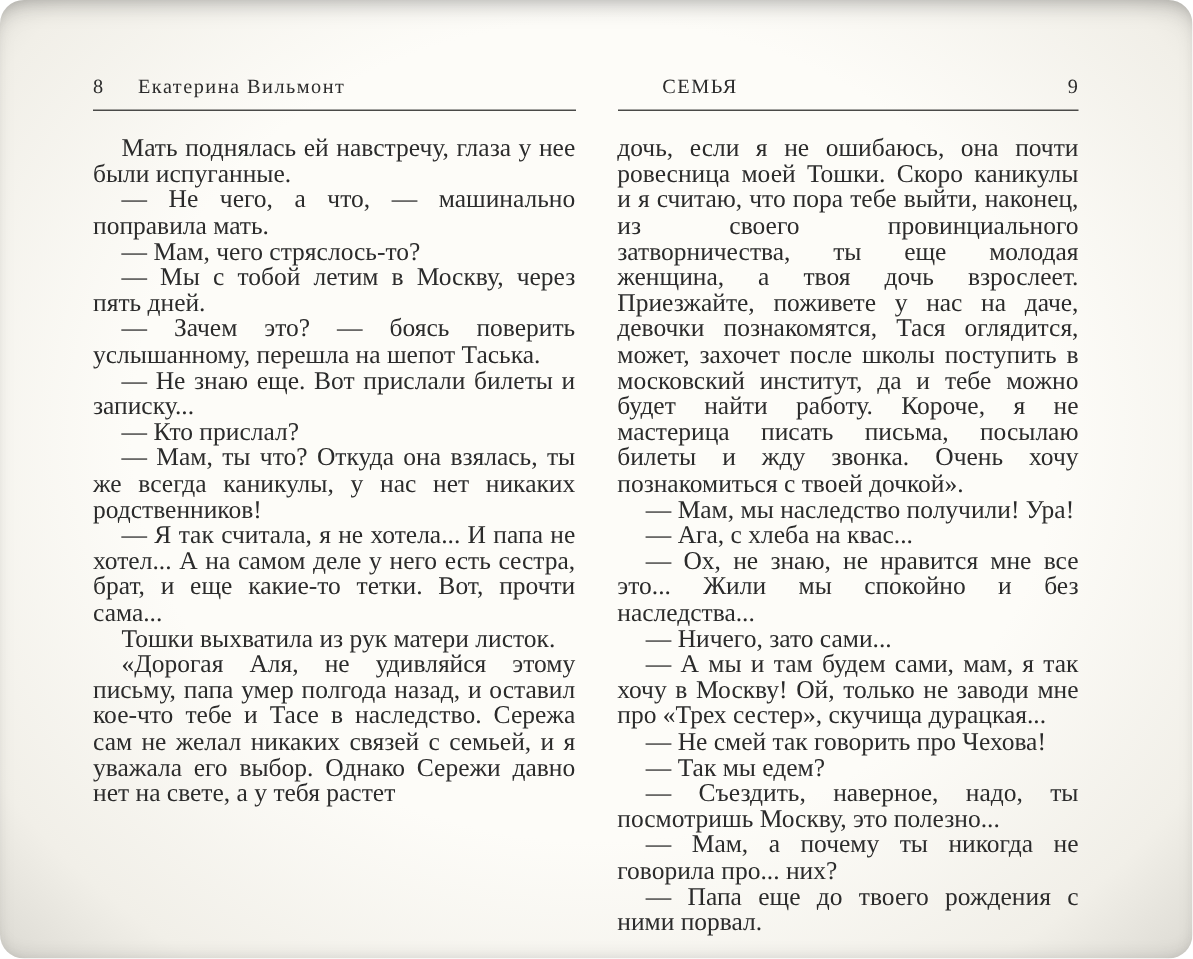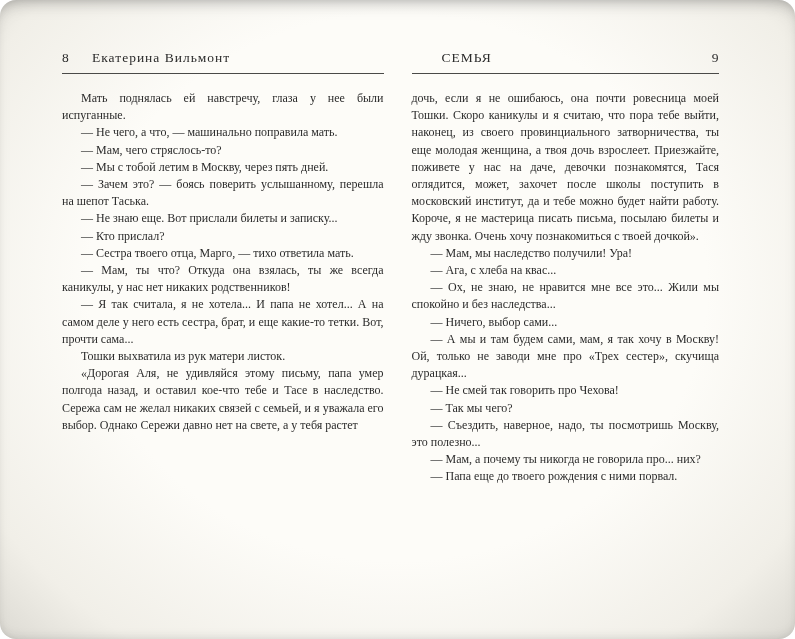--- a/index.html
+++ b/index.html
@@ -41,21 +41,21 @@
     padding-bottom: 7px;
     border-bottom: 1.4px solid #4a4a48;
     margin-bottom: 16px;
   }
   .page-header .num-left   { text-align: left; }
   .page-header .num-right  { text-align: right; }
   .page-header .run-title  { letter-spacing: 1px; }
 
   .page-body {
     text-align: justify;
-    font-size: 12px;
+    font-size: 17px;
     line-height: 17.2px;
     hyphens: auto;
   }
   .page-body p {
     margin: 0;
     text-indent: 19px;
   }
   .page-body p.no-indent { text-indent: 0; }
 </style>
 </head>
@@ -71,43 +71,42 @@
         <span class="num-right"></span>
       </div>
       <div class="page-body">
         <p>Мать поднялась ей навстречу, глаза у нее были испуганные.</p>
         <p>— Не чего, а что, — машинально поправила мать.</p>
         <p>— Мам, чего стряслось-то?</p>
         <p>— Мы с тобой летим в Москву, через пять дней.</p>
         <p>— Зачем это? — боясь поверить услышанному, перешла на шепот Таська.</p>
         <p>— Не знаю еще. Вот прислали билеты и записку...</p>
         <p>— Кто прислал?</p>
-        <p>— Сестра твоего отца, Марго, — тихо ответила мать.</p>
         <p>— Мам, ты что? Откуда она взялась, ты же всегда каникулы, у нас нет никаких родственников!</p>
         <p>— Я так считала, я не хотела... И папа не хотел... А на самом деле у него есть сестра, брат, и еще какие-то тетки. Вот, прочти сама...</p>
         <p>Тошки выхватила из рук матери листок.</p>
         <p>«Дорогая Аля, не удивляйся этому письму, папа умер полгода назад, и оставил кое-что тебе и Тасе в наследство. Сережа сам не желал никаких связей с семьей, и я уважала его выбор. Однако Сережи давно нет на свете, а у тебя растет</p>
       </div>
     </div>
 
     <div class="page right">
       <div class="page-header">
         <span class="num-left"></span>
         <span class="run-title">СЕМЬЯ</span>
         <span class="num-right">9</span>
       </div>
       <div class="page-body">
         <p class="no-indent">дочь, если я не ошибаюсь, она почти ровесница моей Тошки. Скоро каникулы и я считаю, что пора тебе выйти, наконец, из своего провинциального затворничества, ты еще молодая женщина, а твоя дочь взрослеет. Приезжайте, поживете у нас на даче, девочки познакомятся, Тася оглядится, может, захочет после школы поступить в московский институт, да и тебе можно будет найти работу. Короче, я не мастерица писать письма, посылаю билеты и жду звонка. Очень хочу познакомиться с твоей дочкой».</p>
         <p>— Мам, мы наследство получили! Ура!</p>
         <p>— Ага, с хлеба на квас...</p>
         <p>— Ох, не знаю, не нравится мне все это... Жили мы спокойно и без наследства...</p>
-        <p>— Ничего, выбор сами...</p>
+        <p>— Ничего, зато сами...</p>
         <p>— А мы и там будем сами, мам, я так хочу в Москву! Ой, только не заводи мне про «Трех сестер», скучища дурацкая...</p>
         <p>— Не смей так говорить про Чехова!</p>
-        <p>— Так мы чего?</p>
+        <p>— Так мы едем?</p>
         <p>— Съездить, наверное, надо, ты посмотришь Москву, это полезно...</p>
         <p>— Мам, а почему ты никогда не говорила про... них?</p>
         <p>— Папа еще до твоего рождения с ними порвал.</p>
       </div>
     </div>
 
   </div>
 </div>
 
 </body></html>

